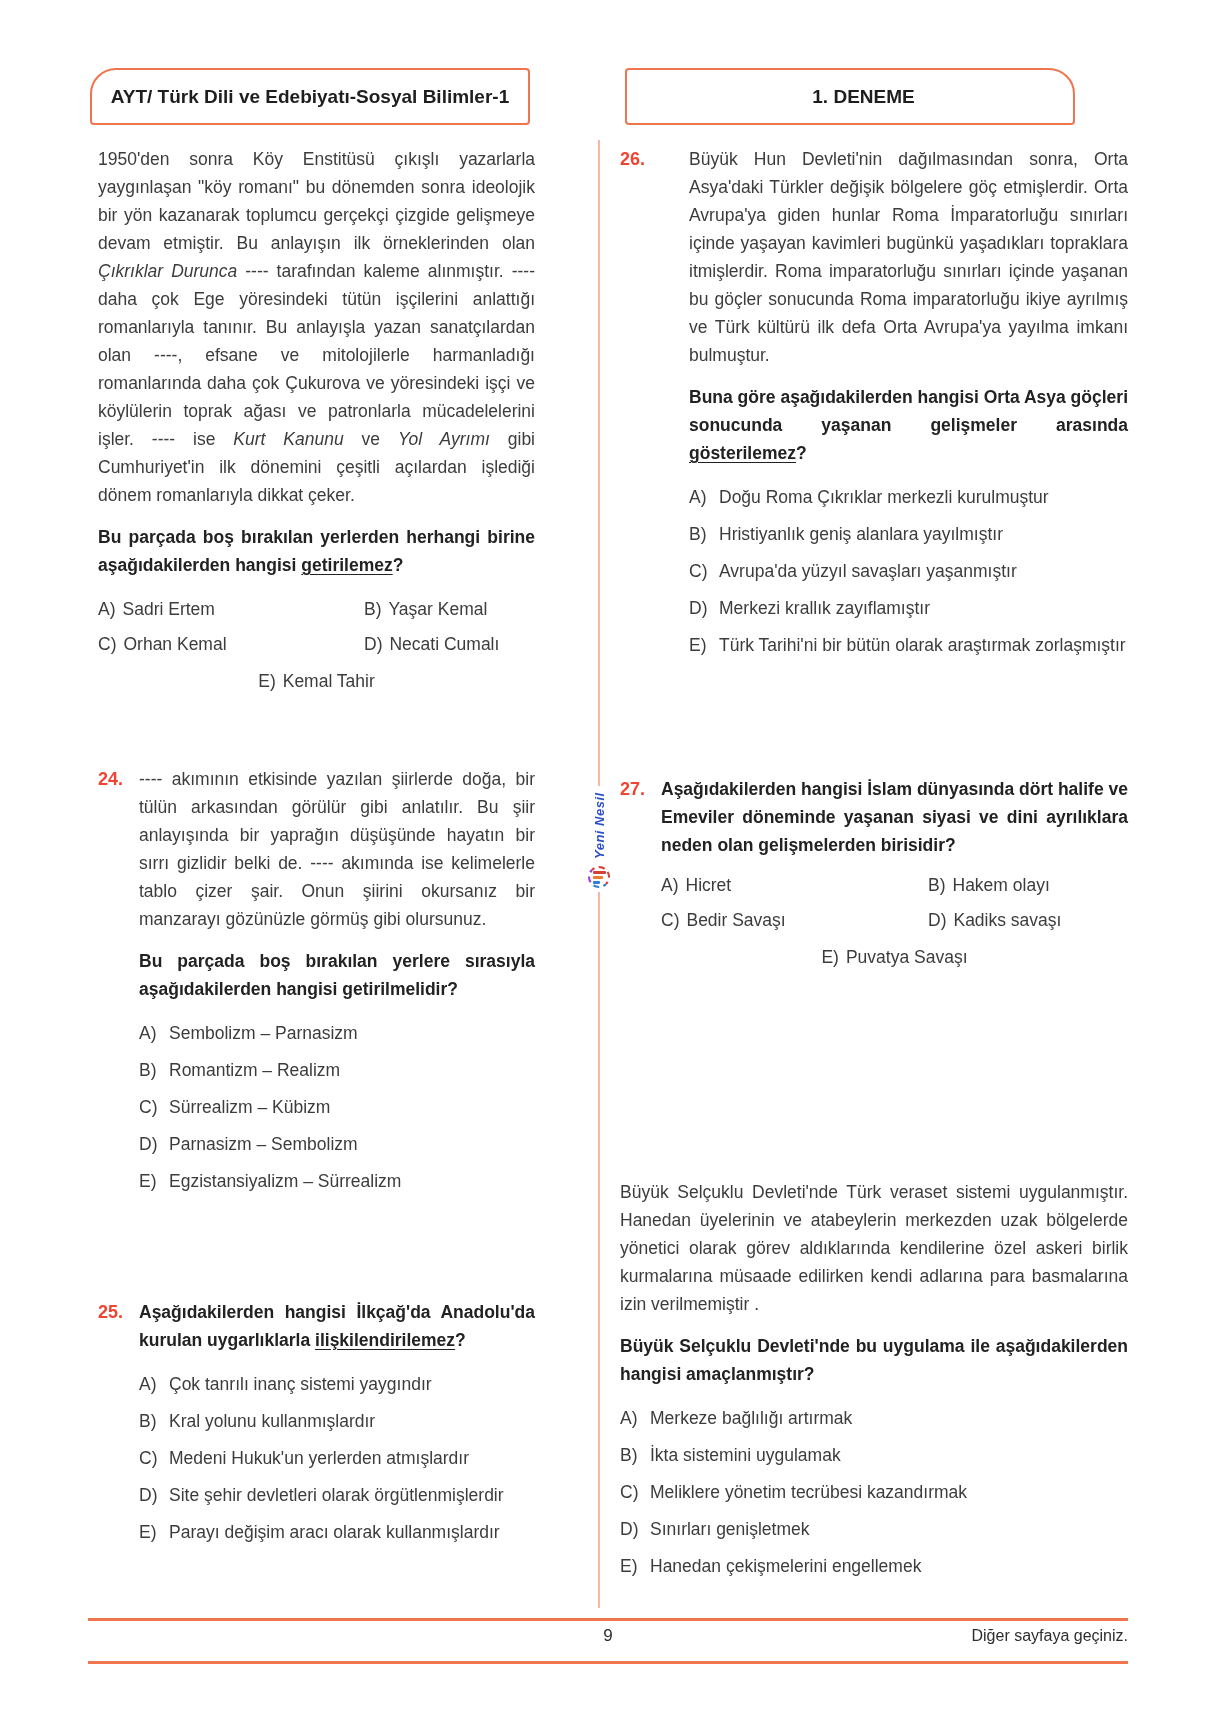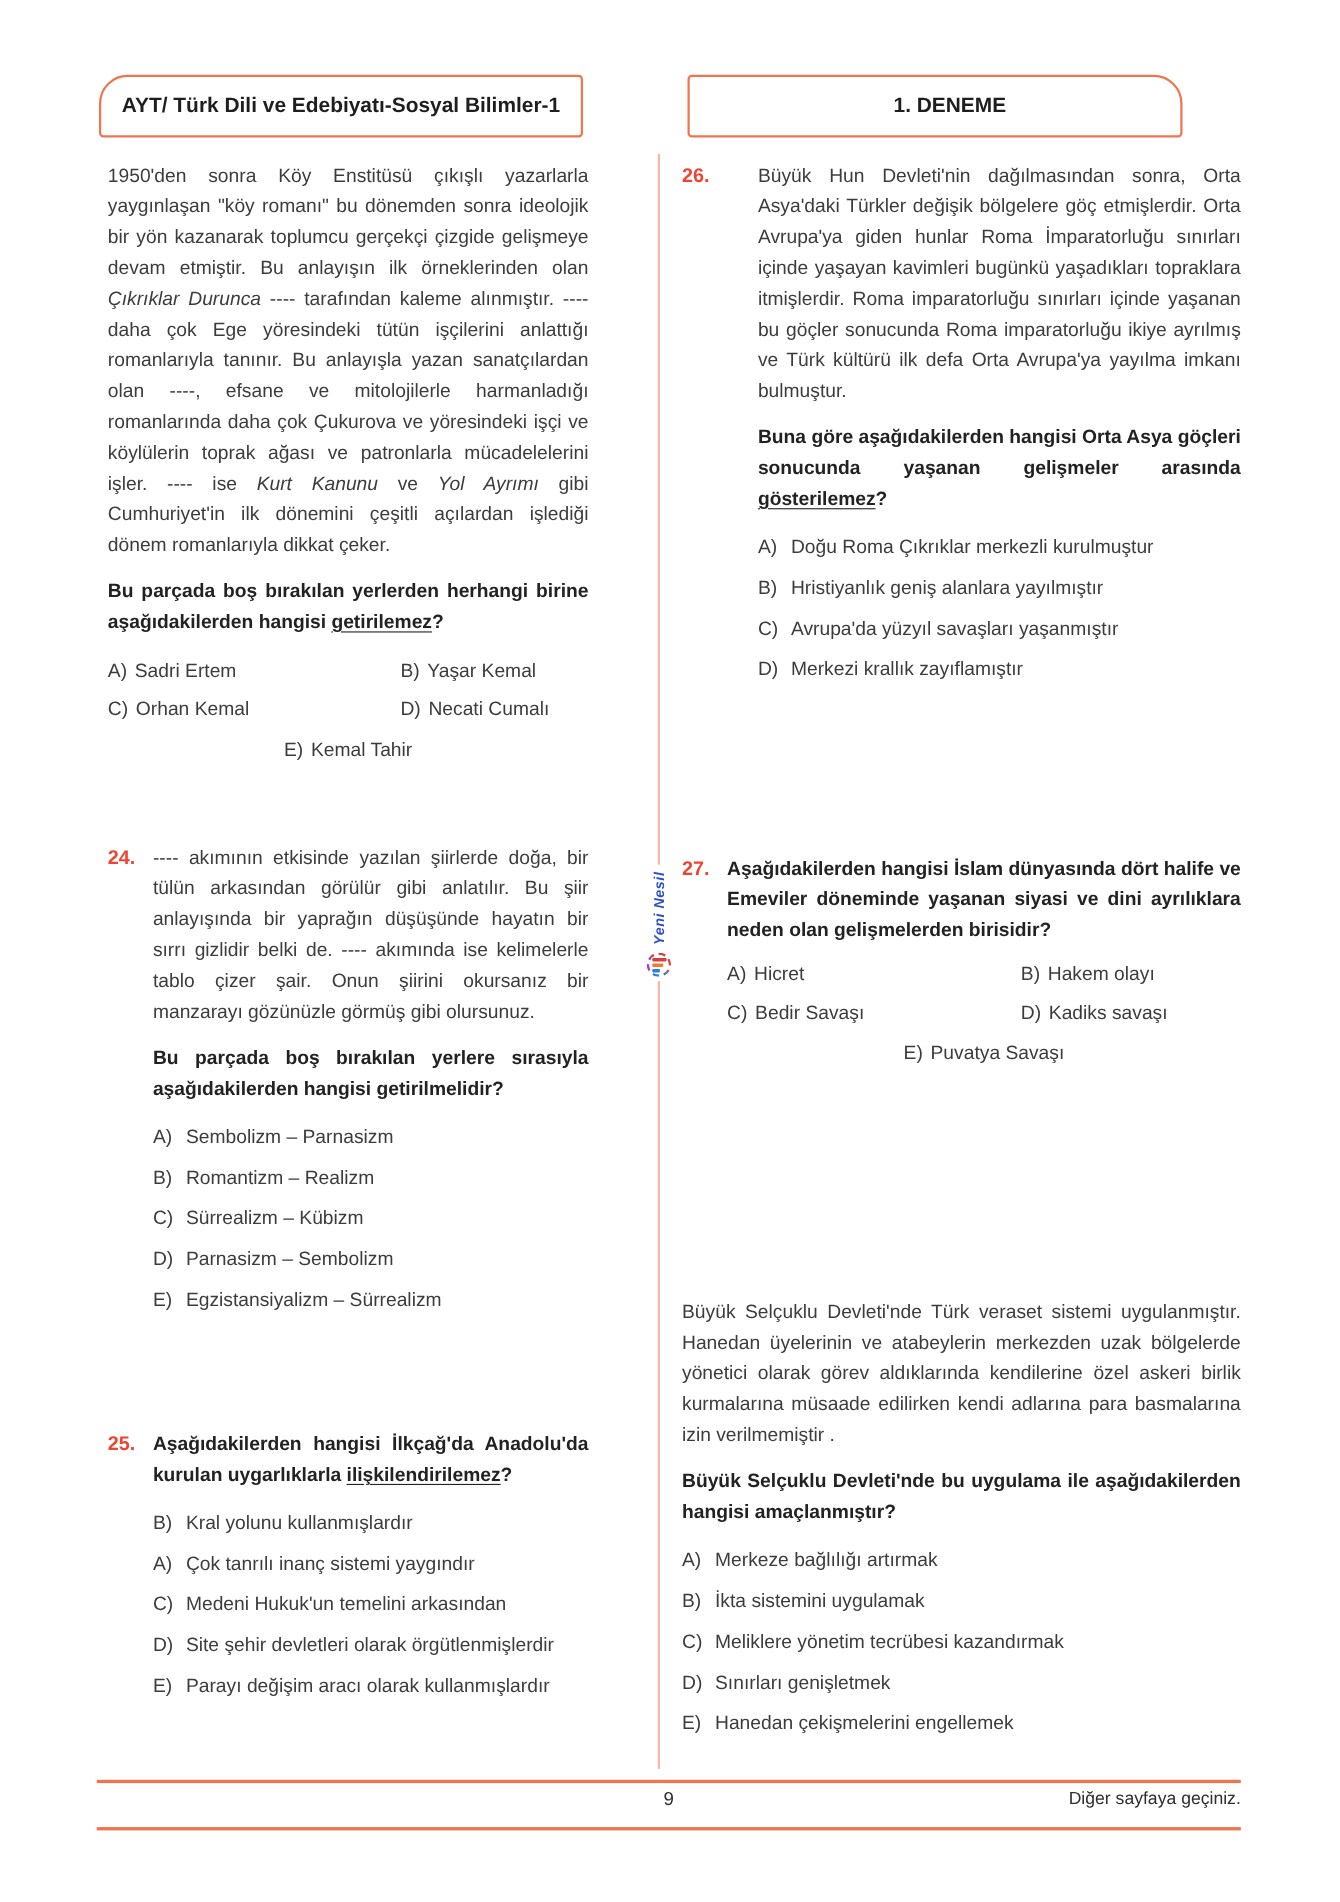--- a/index.html
+++ b/index.html
@@ -136,43 +136,44 @@
           <div class="opt"><span class="ol">E)</span><span>Egzistansiyalizm – Sürrealizm</span></div>
         </div>
       </div>
     </section>
 
     <section class="question" style="top:1153px;">
       <div class="qnum">25.</div>
       <div class="qcontent">
         <p class="stem" style="margin-top:0;"><span>Aşağıdakilerden hangisi İlkçağ'da Anadolu'da kurulan uygarlıklarla </span><span class="ul">ilişkilendirilemez</span><span>?</span></p>
         <div class="opts list">
+          <div class="opt"><span class="ol">A)</span><span>Çok tanrılı inanç sistemi yaygındır</span></div>
           <div class="opt"><span class="ol">B)</span><span>Kral yolunu kullanmışlardır</span></div>
-          <div class="opt"><span class="ol">A)</span><span>Çok tanrılı inanç sistemi yaygındır</span></div>
-          <div class="opt"><span class="ol">C)</span><span>Medeni Hukuk'un temelini arkasından</span></div>
+          <div class="opt"><span class="ol">C)</span><span>Medeni Hukuk'un yerlerden atmışlardır</span></div>
           <div class="opt"><span class="ol">D)</span><span>Site şehir devletleri olarak örgütlenmişlerdir</span></div>
           <div class="opt"><span class="ol">E)</span><span>Parayı değişim aracı olarak kullanmışlardır</span></div>
         </div>
       </div>
     </section>
 
   </div>
 
   <div class="col col-right">
 
     <section class="question" style="top:0px;gap:28px;">
       <div class="qnum">26.</div>
       <div class="qcontent">
         <p class="body"><span>Büyük Hun Devleti'nin dağılmasından sonra, Orta Asya'daki Türkler değişik bölgelere göç etmişlerdir. Orta Avrupa'ya giden hunlar Roma İmparatorluğu sınırları içinde yaşayan kavimleri bugünkü yaşadıkları topraklara itmişlerdir. Roma imparatorluğu sınırları içinde yaşanan bu göçler sonucunda Roma imparatorluğu ikiye ayrılmış ve Türk kültürü ilk defa Orta Avrupa'ya yayılma imkanı bulmuştur.</span></p>
         <p class="stem"><span>Buna göre aşağıdakilerden hangisi Orta Asya göçleri sonucunda yaşanan gelişmeler arasında </span><span class="ul">gösterilemez</span><span>?</span></p>
         <div class="opts list">
           <div class="opt"><span class="ol">A)</span><span>Doğu Roma Çıkrıklar merkezli kurulmuştur</span></div>
           <div class="opt"><span class="ol">B)</span><span>Hristiyanlık geniş alanlara yayılmıştır</span></div>
           <div class="opt"><span class="ol">C)</span><span>Avrupa'da yüzyıl savaşları yaşanmıştır</span></div>
           <div class="opt"><span class="ol">D)</span><span>Merkezi krallık zayıflamıştır</span></div>
+          <div class="opt"><span class="ol">E)</span><span>Türk Tarihi'ni bir bütün olarak araştırmak zorlaşmıştır</span></div>
         </div>
       </div>
     </section>
 
     <section class="question" style="top:630px;">
       <div class="qnum">27.</div>
       <div class="qcontent">
         <p class="stem" style="margin-top:0;"><span>Aşağıdakilerden hangisi İslam dünyasında dört halife ve Emeviler döneminde yaşanan siyasi ve dini ayrılıklara neden olan gelişmelerden birisidir?</span></p>
         <div class="opts two" style="grid-template-columns:267px 1fr;margin-top:12px;">
           <div class="opt"><span class="ol">A)</span><span>Hicret</span></div>

